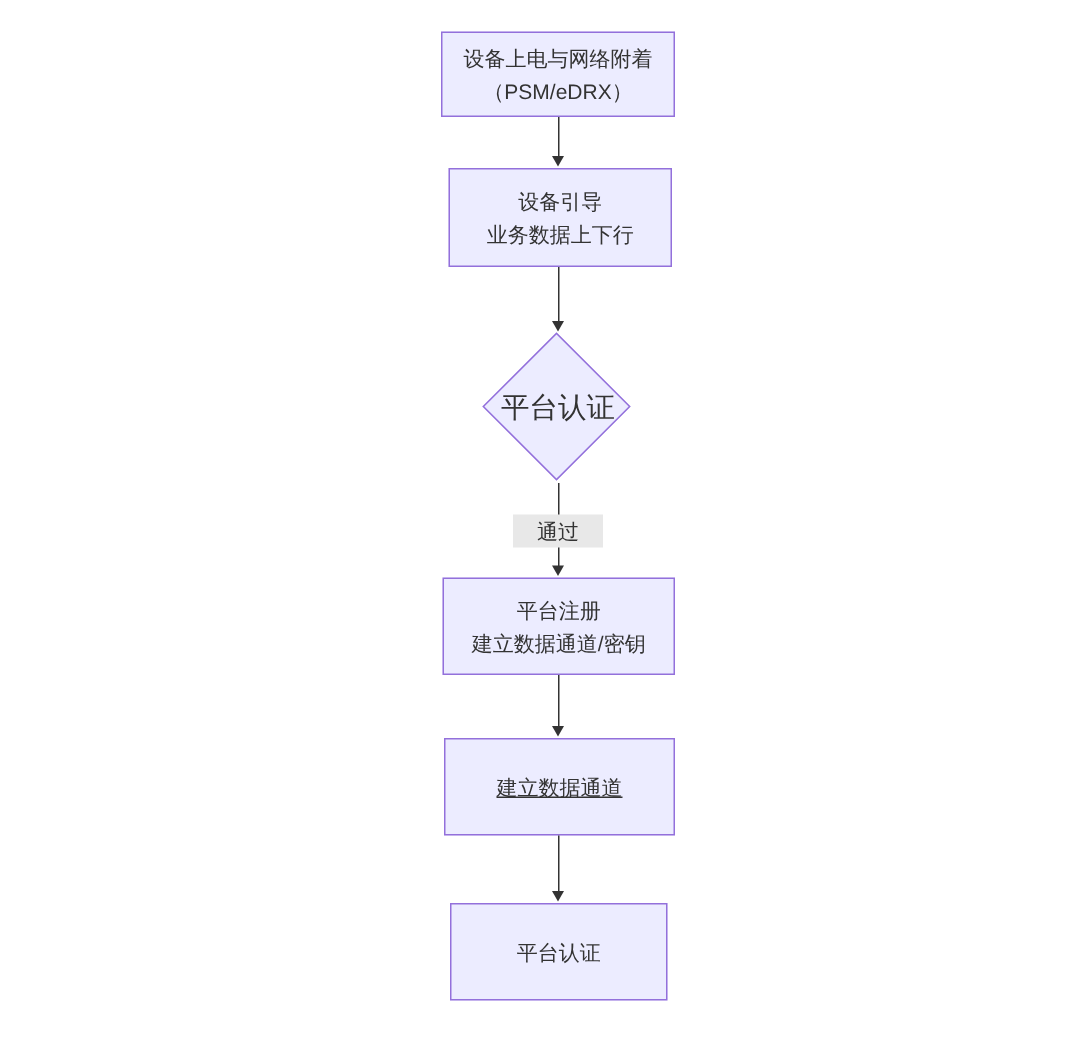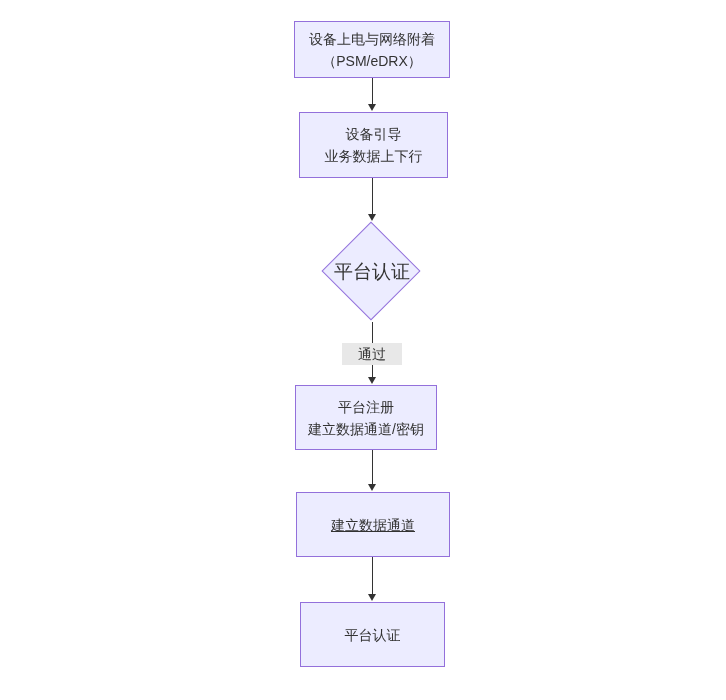--- a/index.html
+++ b/index.html
@@ -31,21 +31,21 @@
     font-size: 14px;
     line-height: 22px;
     text-align: center;
     display: flex;
     flex-direction: column;
     align-items: center;
     justify-content: center;
   }
   .node-a { left: 294px; top: 21px;  width: 156px; height: 57px; }
   .node-b { left: 299px; top: 112px; width: 149px; height: 66px; }
-  .node-d { left: 295px; top: 385px; width: 142px; height: 65px; }
+  .node-d { left: 295px; top: 385px; width: 155px; height: 65px; }
   .node-e { left: 296px; top: 492px; width: 154px; height: 65px; text-decoration: underline; }
   .node-f { left: 300px; top: 602px; width: 145px; height: 65px; }
 
   .diamond-wrap {
     position: absolute;
     left: 322px; top: 222px;
     width: 100px; height: 100px;
   }
   .diamond-shape {
     position: absolute;

